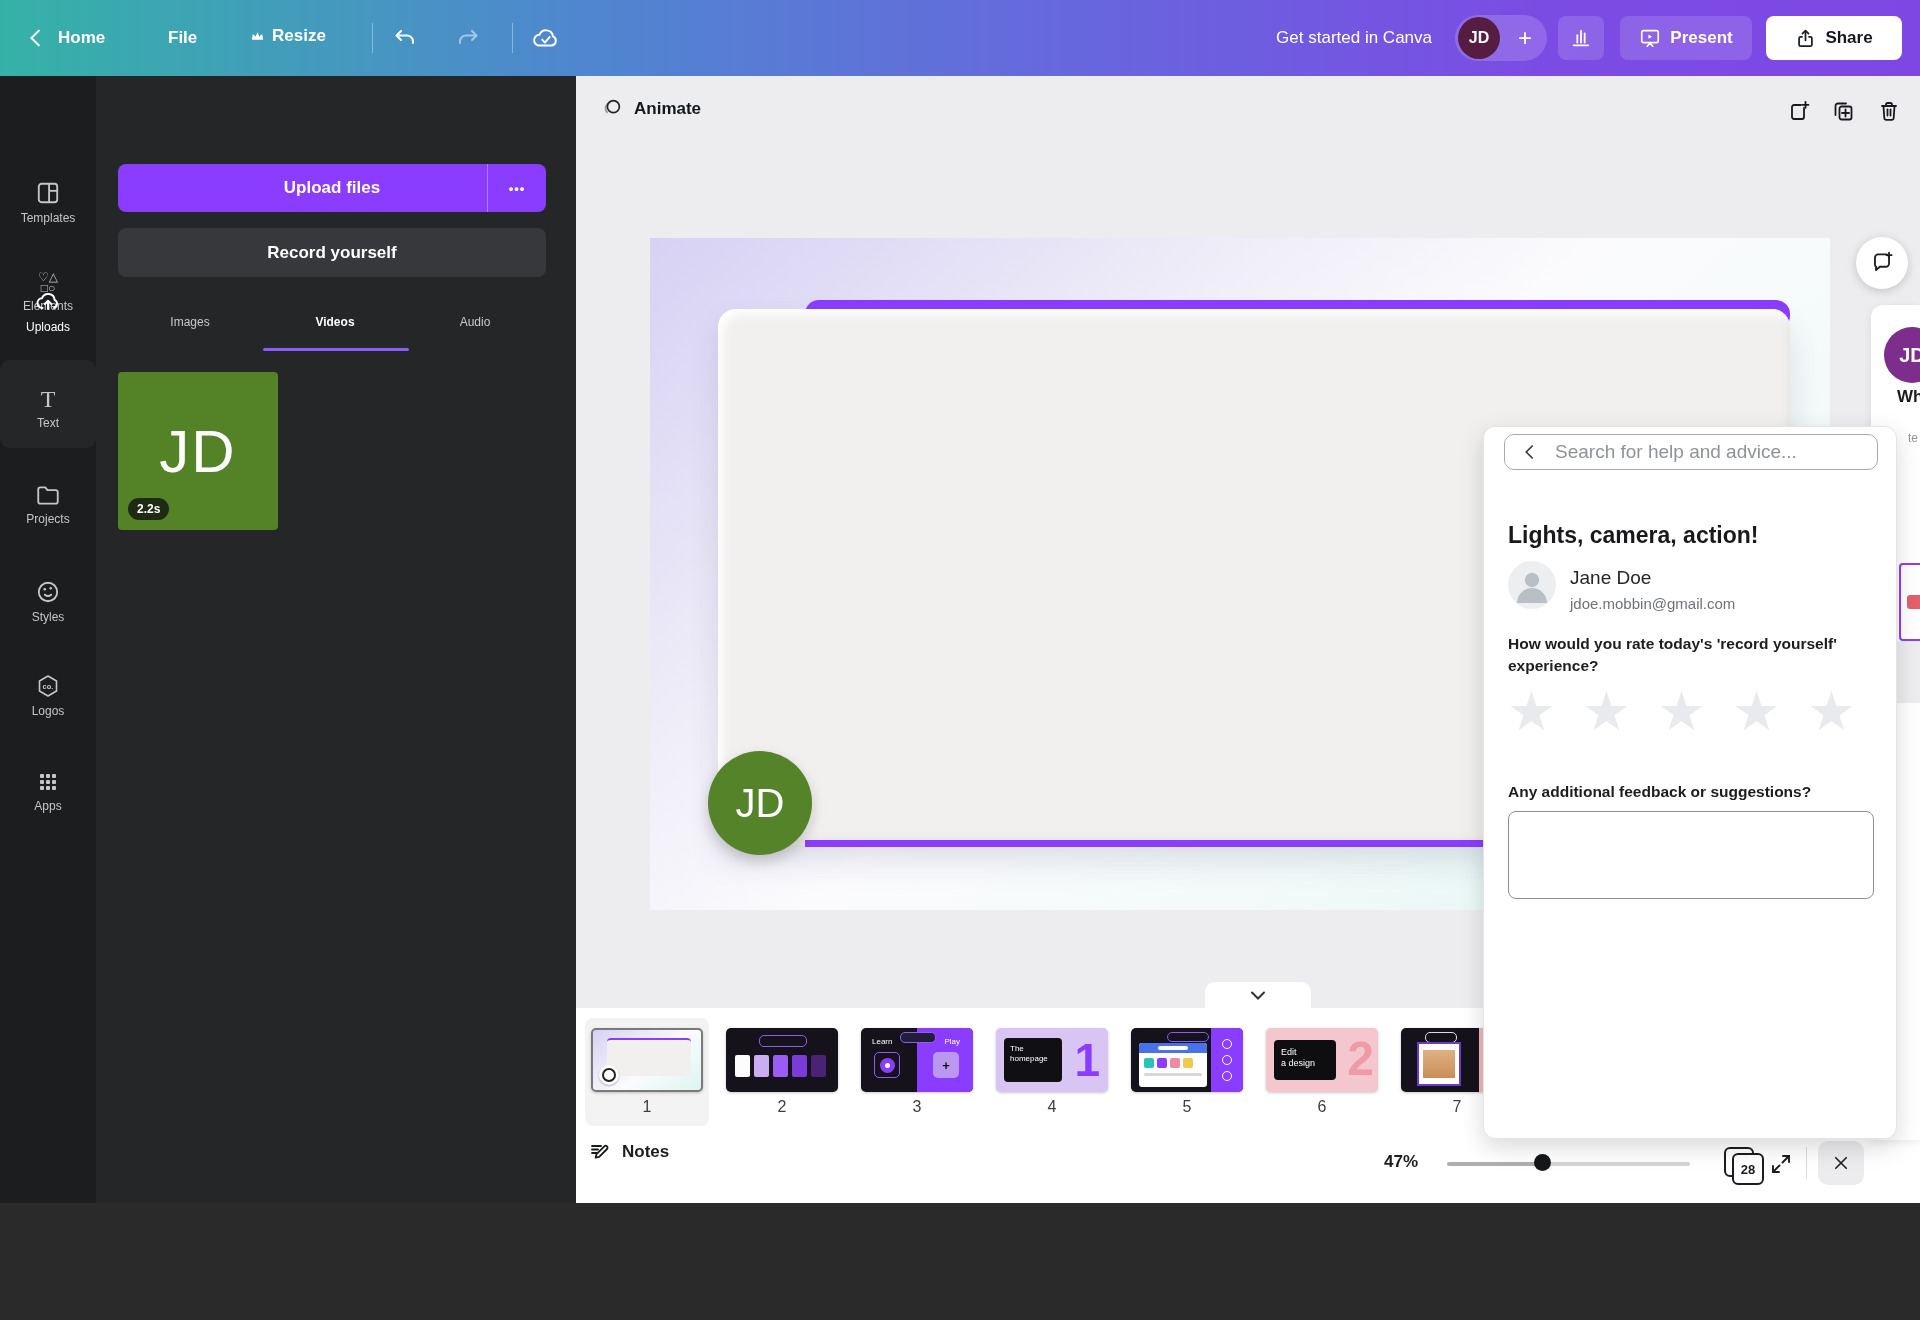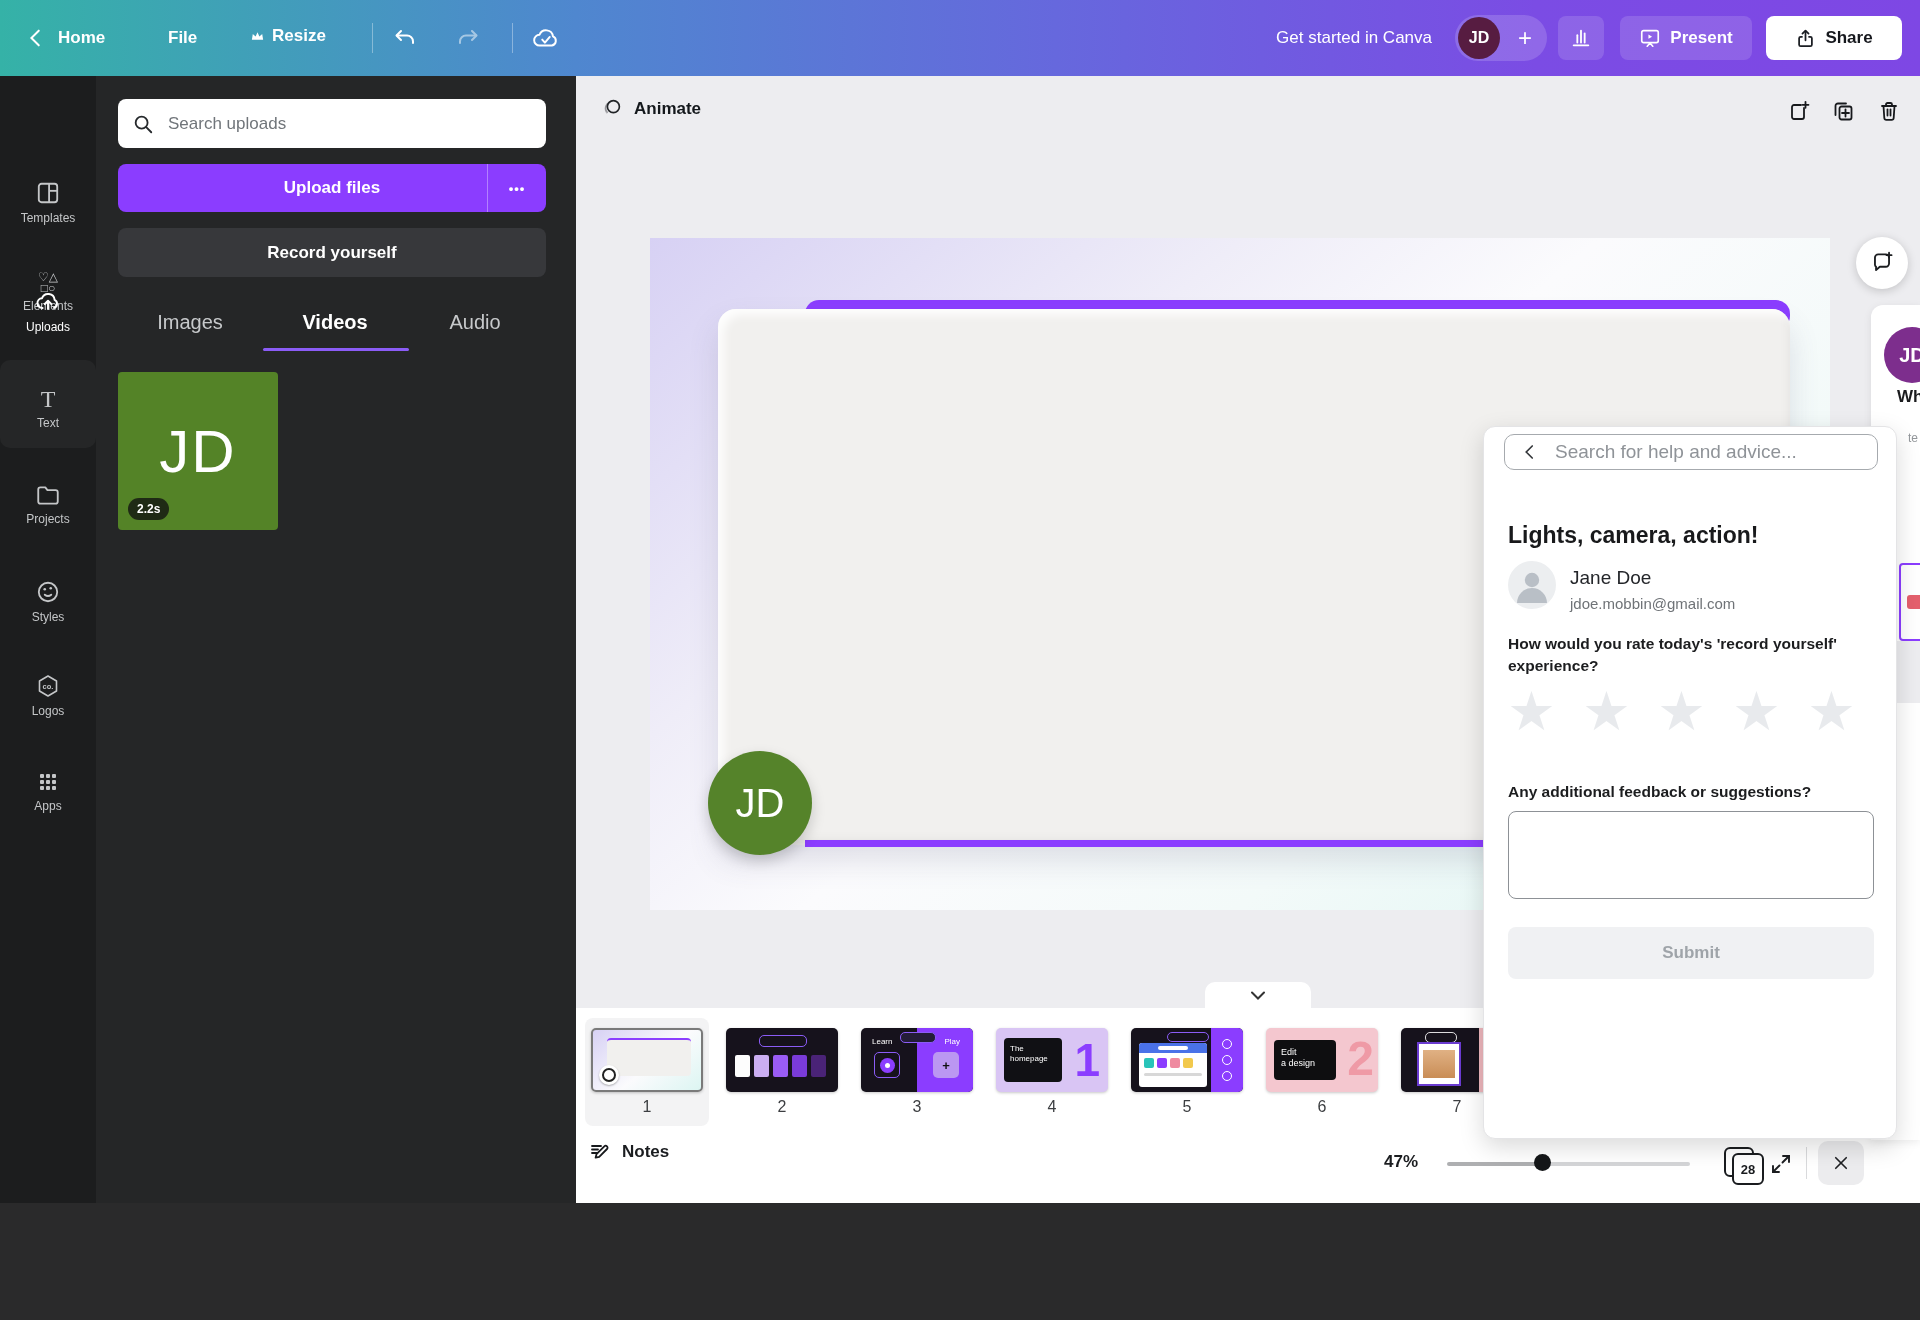--- a/index.html
+++ b/index.html
@@ -24,21 +24,21 @@
   #rail-active-bg{left:0;top:284px;width:96px;height:88px;background:#252627;border-radius:10px;}
 
   
   #uploads-panel{left:96px;top:76px;width:480px;height:1127px;background:#252627;}
   #search-uploads{left:118px;top:99px;width:428px;height:49px;background:#fff;border-radius:8px;gap:12px;padding-left:14px;box-sizing:border-box;}
   #search-uploads input{border:none;outline:none;font-size:17px;color:#2a2d30;width:330px;font-family:"Liberation Sans",sans-serif;background:transparent;}
   #search-uploads input::placeholder{color:#70757a;}
   #upload-files-btn{left:118px;top:164px;width:428px;height:48px;background:#8b3dff;border-radius:8px;color:#fff;font-weight:700;font-size:17px;}
   #upload-more{position:absolute;right:0;top:0;width:58px;height:48px;border-left:1px solid rgba(255,255,255,.35);color:#fff;font-size:13px;letter-spacing:1px;}
   #record-btn{left:118px;top:228px;width:428px;height:49px;background:#37383b;border-radius:8px;color:#fff;font-weight:700;font-size:17px;}
-  .up-tab{top:305px;height:34px;font-size:20px;color:#c7c9cb;justify-content:center;}
+  .up-tab{top:305px;height:34px;font-size:12px;color:#c7c9cb;justify-content:center;}
   .up-tab.active{color:#fff;font-weight:700;}
   #tab-underline{left:263px;top:348px;width:146px;height:3px;background:#8b5cf6;border-radius:2px;}
   #video-thumb{left:118px;top:372px;width:160px;height:158px;background:#548327;border-radius:4px;color:#fff;}
   #video-thumb .ini{font-size:60px;letter-spacing:2px;}
   #video-dur{left:10px;bottom:10px;position:absolute;background:rgba(17,17,17,.78);color:#fff;font-size:12px;font-weight:700;border-radius:12px;padding:4px 9px;}
   #panel-handle{left:576px;top:612px;width:18px;height:56px;background:#252627;border-radius:0 9px 9px 0;color:#d7d8d9;font-size:14px;}
 
   
   #canvas{left:576px;top:76px;width:1344px;height:1127px;background:#ededf0;}
   #animate-btn{left:24px;top:21px;gap:10px;color:#14181c;font-size:17px;font-weight:600;}
@@ -223,27 +223,20 @@
           <rect x="16" y="10" width="4" height="4" rx="1"></rect>
           <rect x="4" y="16" width="4" height="4" rx="1"></rect>
           <rect x="10" y="16" width="4" height="4" rx="1"></rect>
           <rect x="16" y="16" width="4" height="4" rx="1"></rect>
         </g>
       </svg>
     <span class="lbl">Apps</span>
   </div>
 
   <div id="uploads-panel" class="abs"></div>
-  <div id="search-uploads" class="abs flex">
-    <svg width="22" height="22" viewBox="0 0 24 24" fill="none" stroke="#26292c" stroke-width="2" stroke-linecap="round">
-        <circle cx="10.5" cy="10.5" r="6.5"></circle>
-        <line x1="15.5" y1="15.5" x2="21" y2="21"></line>
-      </svg>
-    <input type="text" placeholder="Search uploads" style="">
-  </div>
   <div id="upload-files-btn" class="abs ctr">
     <span>Upload files</span>
     <div id="upload-more" class="ctr">
       <span>•••</span>
     </div>
   </div>
   <div id="record-btn" class="abs ctr">
     <span>Record yourself</span>
   </div>
   <div class="abs up-tab ctr" style="left:130px;width:120px;">
@@ -463,21 +456,20 @@
     <div class="q-line" style="top:230px;">experience?</div>
     <div id="stars">
       <span class="star">★</span>
       <span class="star">★</span>
       <span class="star">★</span>
       <span class="star">★</span>
       <span class="star">★</span>
     </div>
     <div id="fb-label">Any additional feedback or suggestions?</div>
     <textarea id="fb-text" style=""></textarea>
-    <div id="fb-submit" class="ctr">Submit</div>
   </div>
 
   <div id="footer" class="abs">
     
     
     
   </div>
 
 </div>
 

